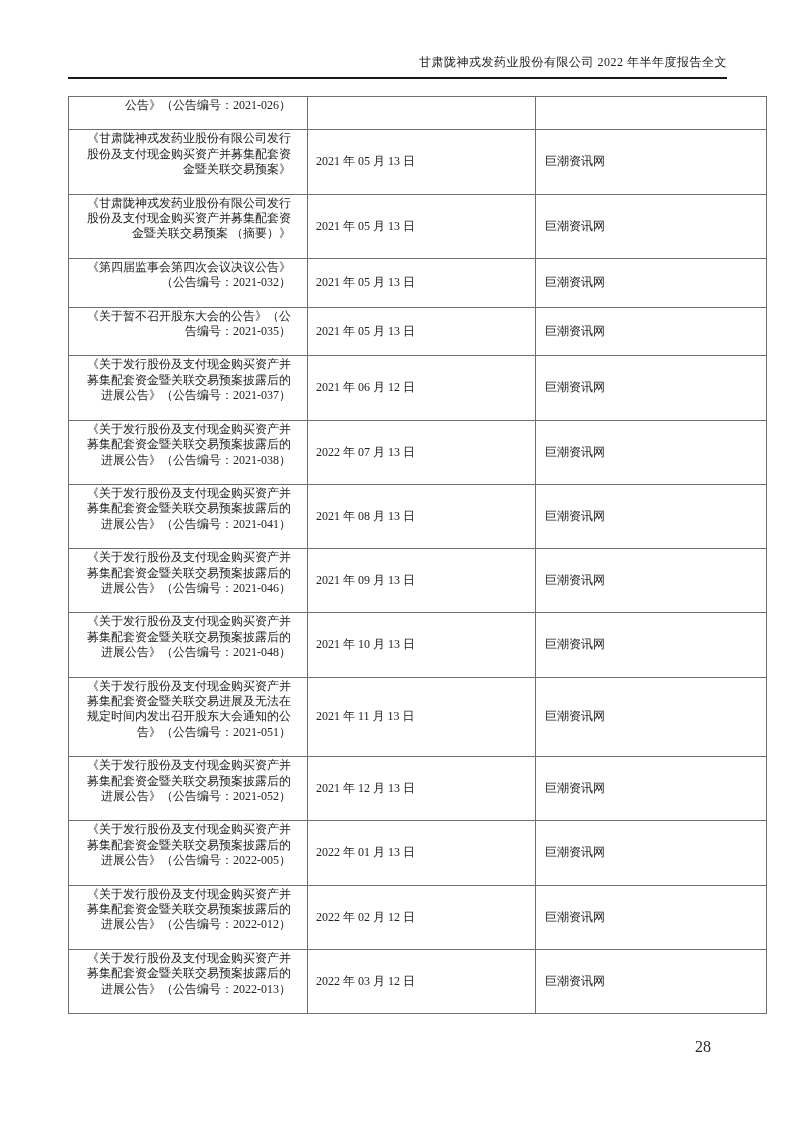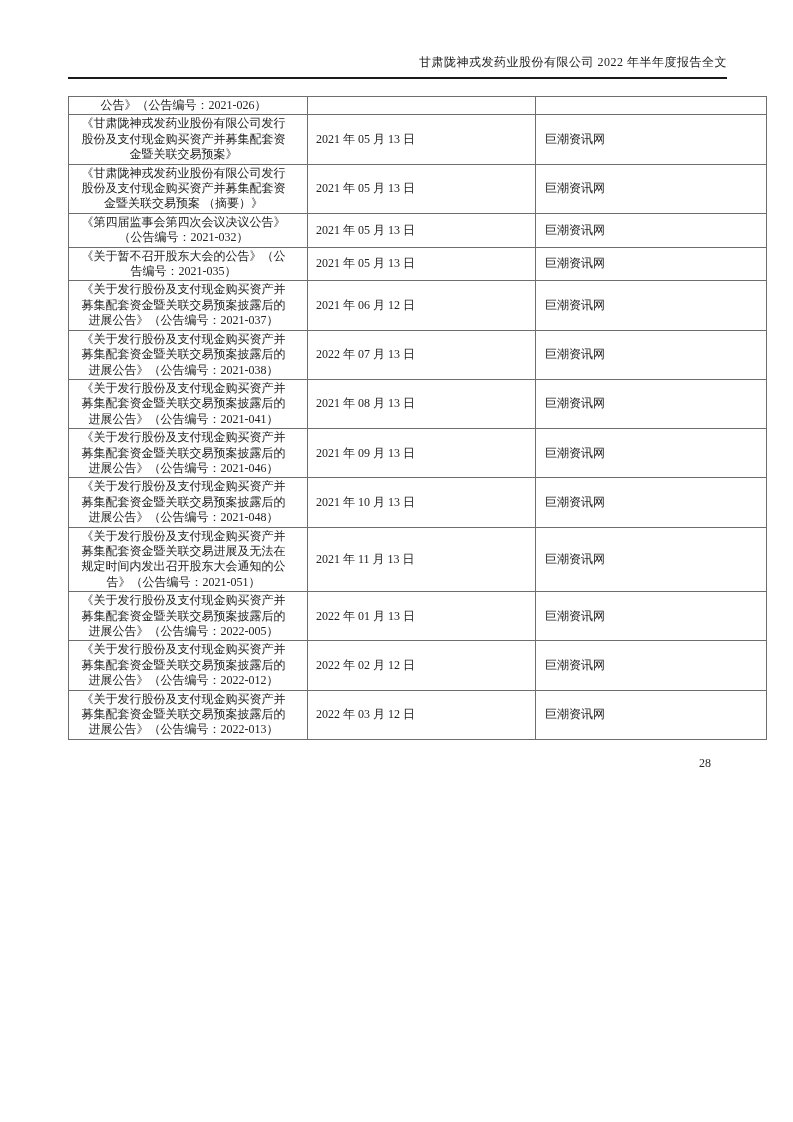--- a/index.html
+++ b/index.html
@@ -32,39 +32,39 @@
     line-height: 15.4px;
   }
   .report-table td {
     border: 1.5px solid #6e6e6e;
     vertical-align: middle;
     padding: 1px 6px;
     color: #222222;
   }
   .report-table td.col-title {
     width: 215px;
-    padding: 1px 16px 1px 7px; 
-    text-align: center;
+    padding: 1px 16px 16px 7px; 
+    text-align: right;
     word-break: break-all;
   }
   .report-table td.col-date {
     width: 213px;
     padding-left: 8px;
     white-space: nowrap;
   }
   .report-table td.col-site {
     width: 215px;
     padding-left: 9px;
     white-space: nowrap;
   }
   .page-footer {
     width: 643px;
-    margin-top: 16px;
+    margin-top: 24px;
     text-align: right;
-    font-size: 12px;
+    font-size: 16px;
     color: #2a2a2a;
     padding-right: 2px;
   }
 </style>
 </head>
 <body>
 
 <div class="content">
 
   <div class="page-header">甘肃陇神戎发药业股份有限公司 2022 年半年度报告全文</div>
@@ -121,20 +121,25 @@
     <td class="col-title">《关于发行股份及支付现金购买资产并募集配套资金暨关联交易预案披露后的进展公告》（公告编号：2021-048）</td>
     <td class="col-date">2021 年 10 月 13 日</td>
     <td class="col-site">巨潮资讯网</td>
   </tr>
         <tr>
     <td class="col-title">《关于发行股份及支付现金购买资产并募集配套资金暨关联交易进展及无法在规定时间内发出召开股东大会通知的公告》（公告编号：2021-051）</td>
     <td class="col-date">2021 年 11 月 13 日</td>
     <td class="col-site">巨潮资讯网</td>
   </tr>
         <tr>
+    <td class="col-title">《关于发行股份及支付现金购买资产并募集配套资金暨关联交易预案披露后的进展公告》（公告编号：2021-052）</td>
+    <td class="col-date">2021 年 12 月 13 日</td>
+    <td class="col-site">巨潮资讯网</td>
+  </tr>
+        <tr>
     <td class="col-title">《关于发行股份及支付现金购买资产并募集配套资金暨关联交易预案披露后的进展公告》（公告编号：2022-005）</td>
     <td class="col-date">2022 年 01 月 13 日</td>
     <td class="col-site">巨潮资讯网</td>
   </tr>
         <tr>
     <td class="col-title">《关于发行股份及支付现金购买资产并募集配套资金暨关联交易预案披露后的进展公告》（公告编号：2022-012）</td>
     <td class="col-date">2022 年 02 月 12 日</td>
     <td class="col-site">巨潮资讯网</td>
   </tr>
         <tr>

